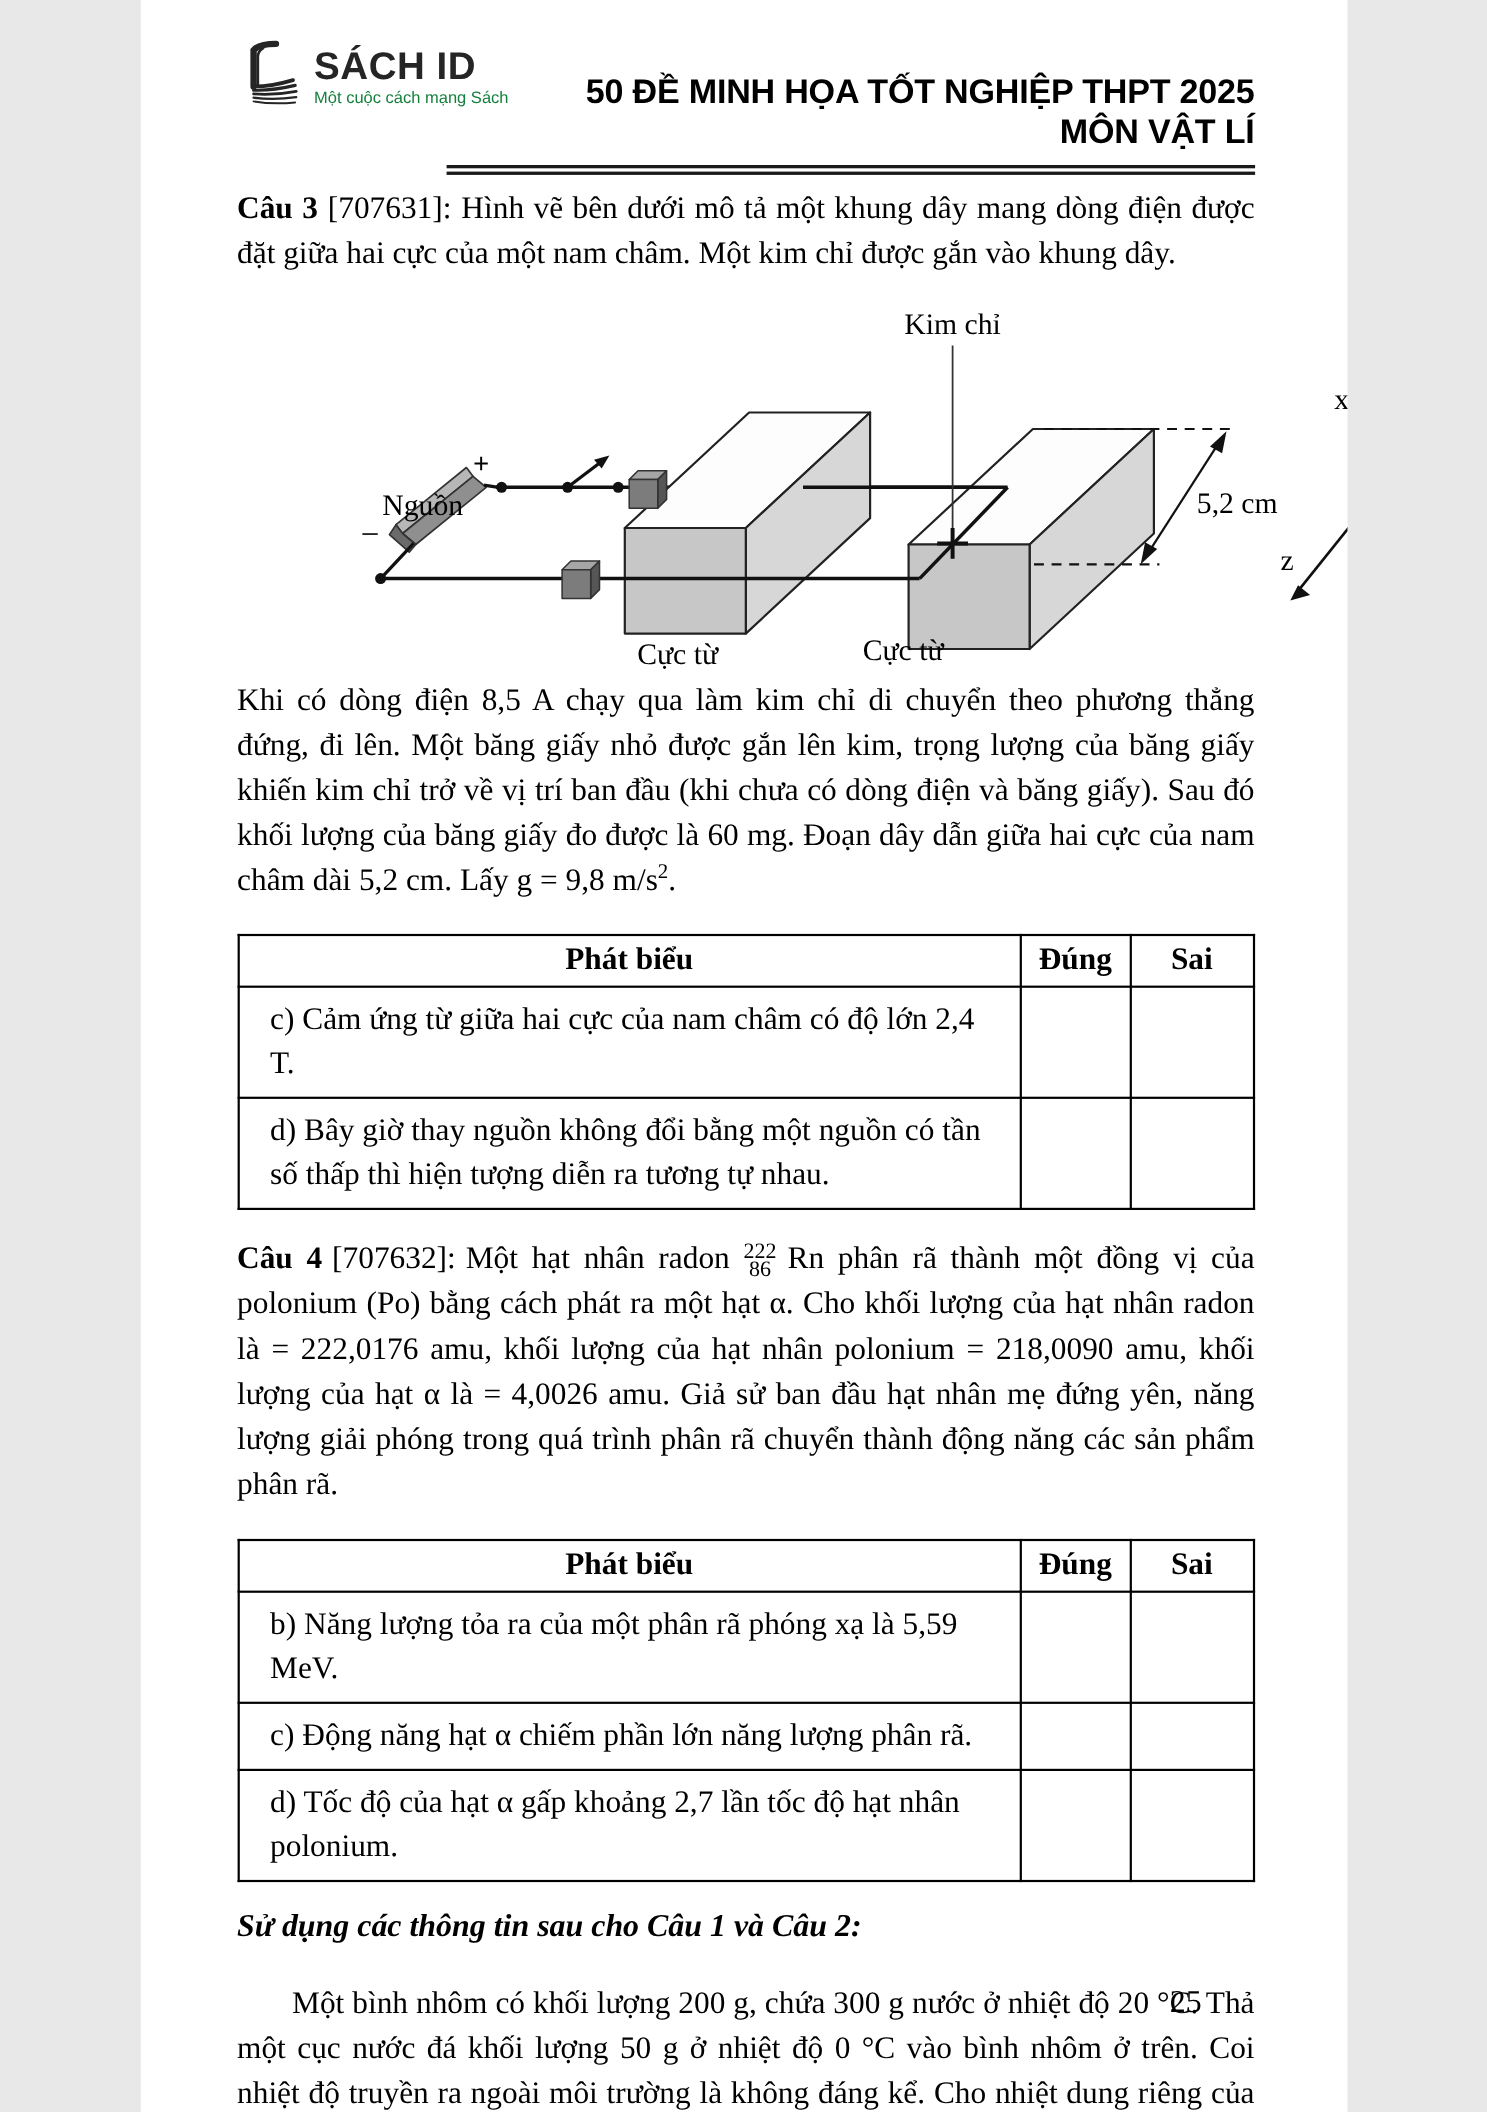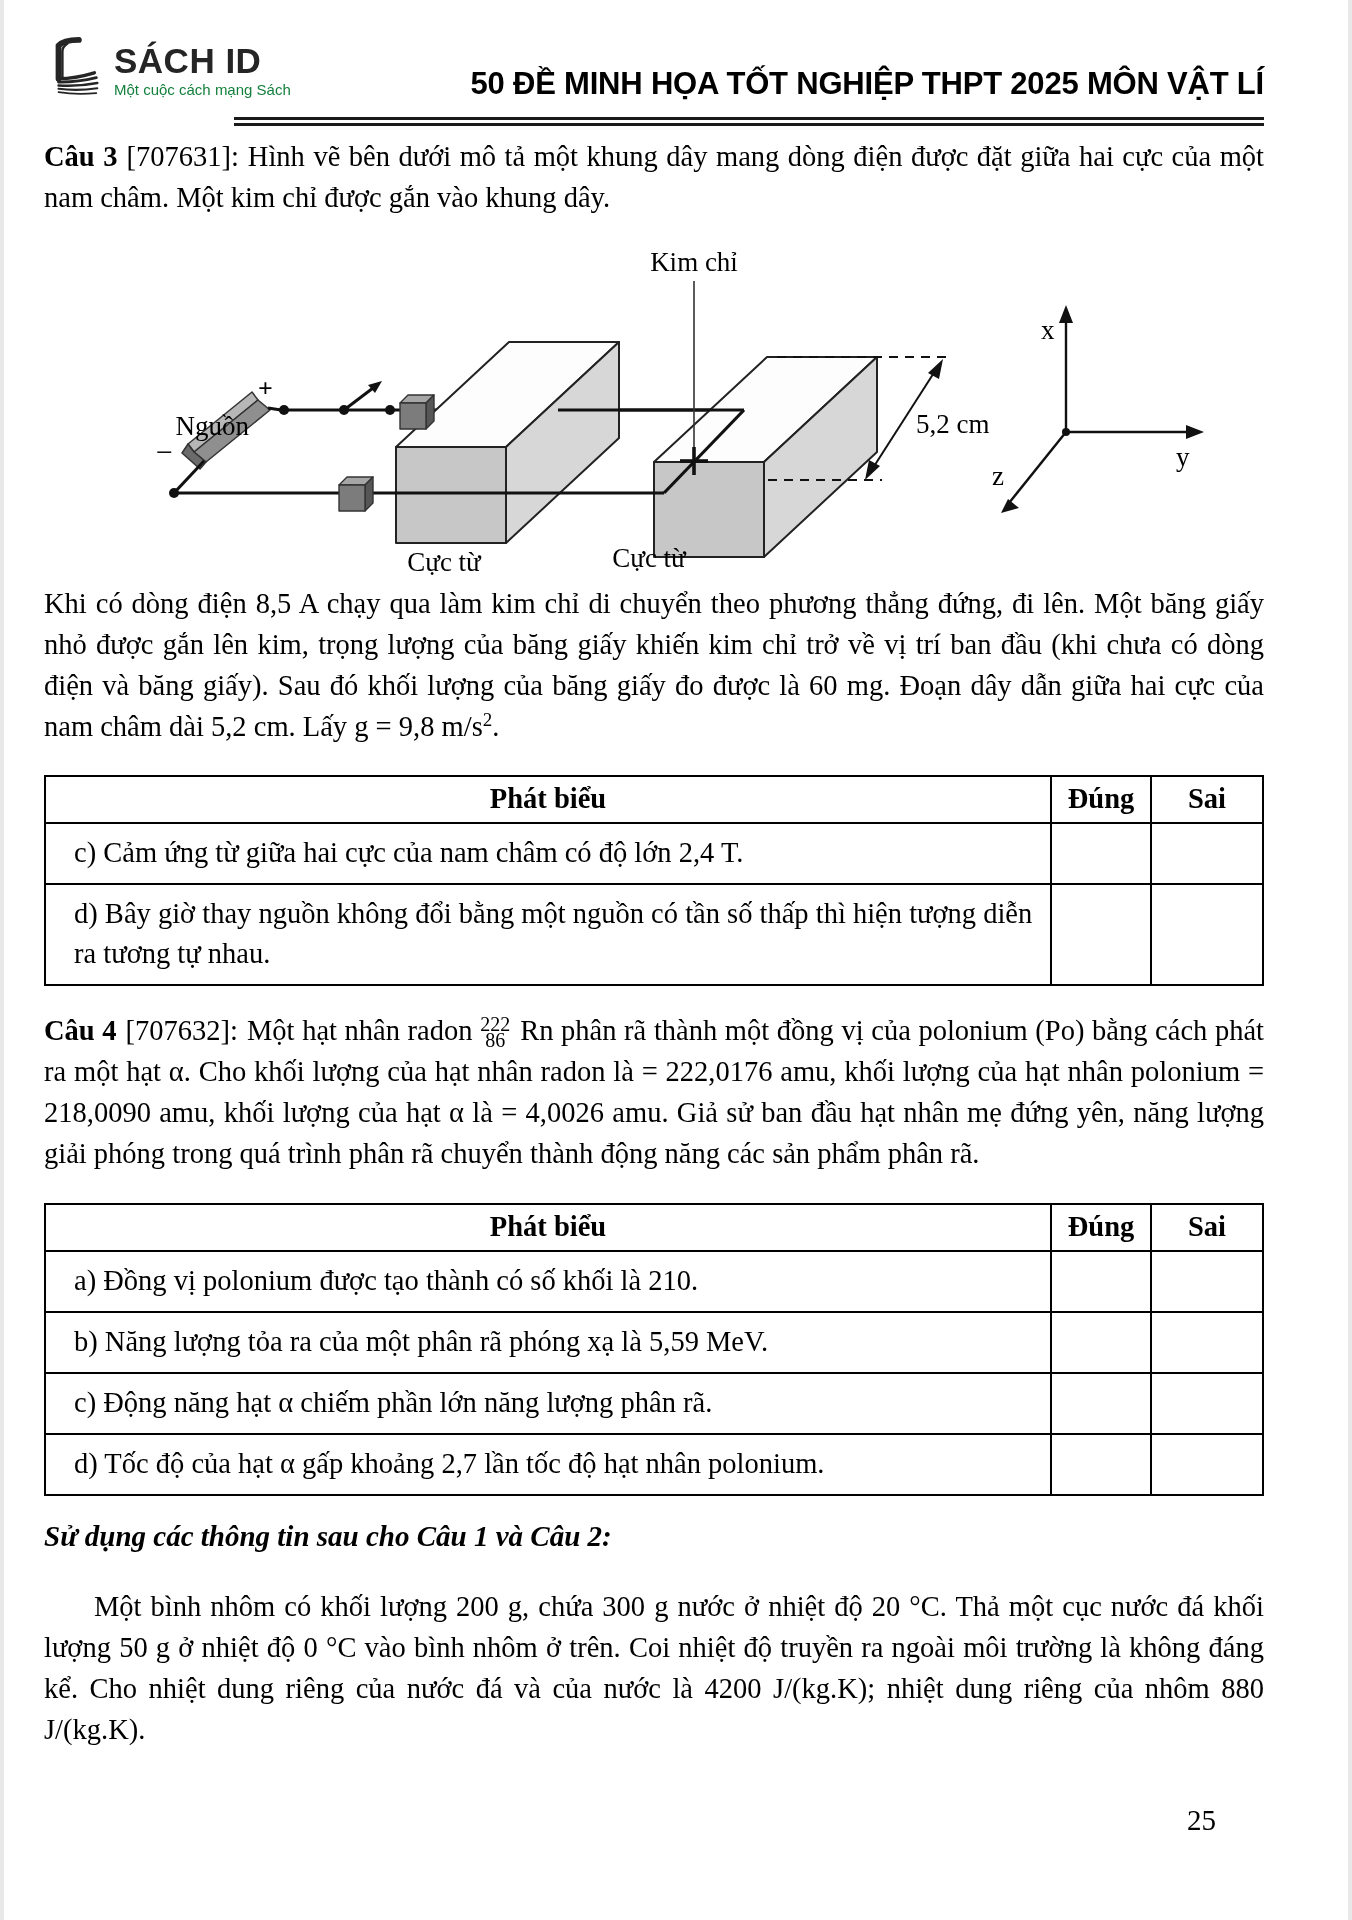--- a/index.html
+++ b/index.html
@@ -1,18 +1,18 @@
 <!DOCTYPE html>
 <html><head>
 <meta charset="utf-8">
 <style>
   html,body { margin:0; padding:0; background:#e8e8e8; }
   .page {
-    position:relative; width:1344px; height:1920px; background:#ffffff;
-    margin:0 auto; box-sizing:border-box; padding:36px 84px 0 40px;
+    position:relative; width:1097px; height:1920px; background:#ffffff;
+    margin:0 auto; box-sizing:border-box; padding:36px 84px 0 88px;
     font-family:"Liberation Serif", serif; font-size:28.5px; color:#000;
     overflow:hidden;
   }
   
   .hdr-row { display:flex; align-items:flex-start; }
   .logo { width:268px; display:flex; align-items:center; gap:8px; flex-shrink:0; }
   .logo-book { flex-shrink:0; }
   .logo-name { font-family:"Liberation Sans", sans-serif; font-weight:700; font-size:35px; letter-spacing:0.5px; color:#252525; line-height:34px; }
   .logo-tag  { font-family:"Liberation Sans", sans-serif; font-size:15px; color:#15803d; margin-top:3px; white-space:nowrap; }
   .hdr-title { flex:1; text-align:right; font-family:"Liberation Sans", sans-serif; font-weight:700; font-size:31px; letter-spacing:-0.2px; padding-top:30px; color:#000000; }
@@ -206,25 +206,20 @@
       </colgroup>
     <thead>
       <tr>
         <th>Phát biểu</th>
         <th>Đúng</th>
         <th>Sai</th>
       </tr>
     </thead>
     <tbody>
       <tr>
-          <td class="stmt">a) Đồng vị polonium được tạo thành có số khối là 210.</td>
-          <td></td>
-          <td></td>
-        </tr>
-      <tr>
           <td class="stmt">b) Năng lượng tỏa ra của một phân rã phóng xạ là 5,59 MeV.</td>
           <td></td>
           <td></td>
         </tr>
       <tr>
           <td class="stmt">c) Động năng hạt α chiếm phần lớn năng lượng phân rã.</td>
           <td></td>
           <td></td>
         </tr>
       <tr>

